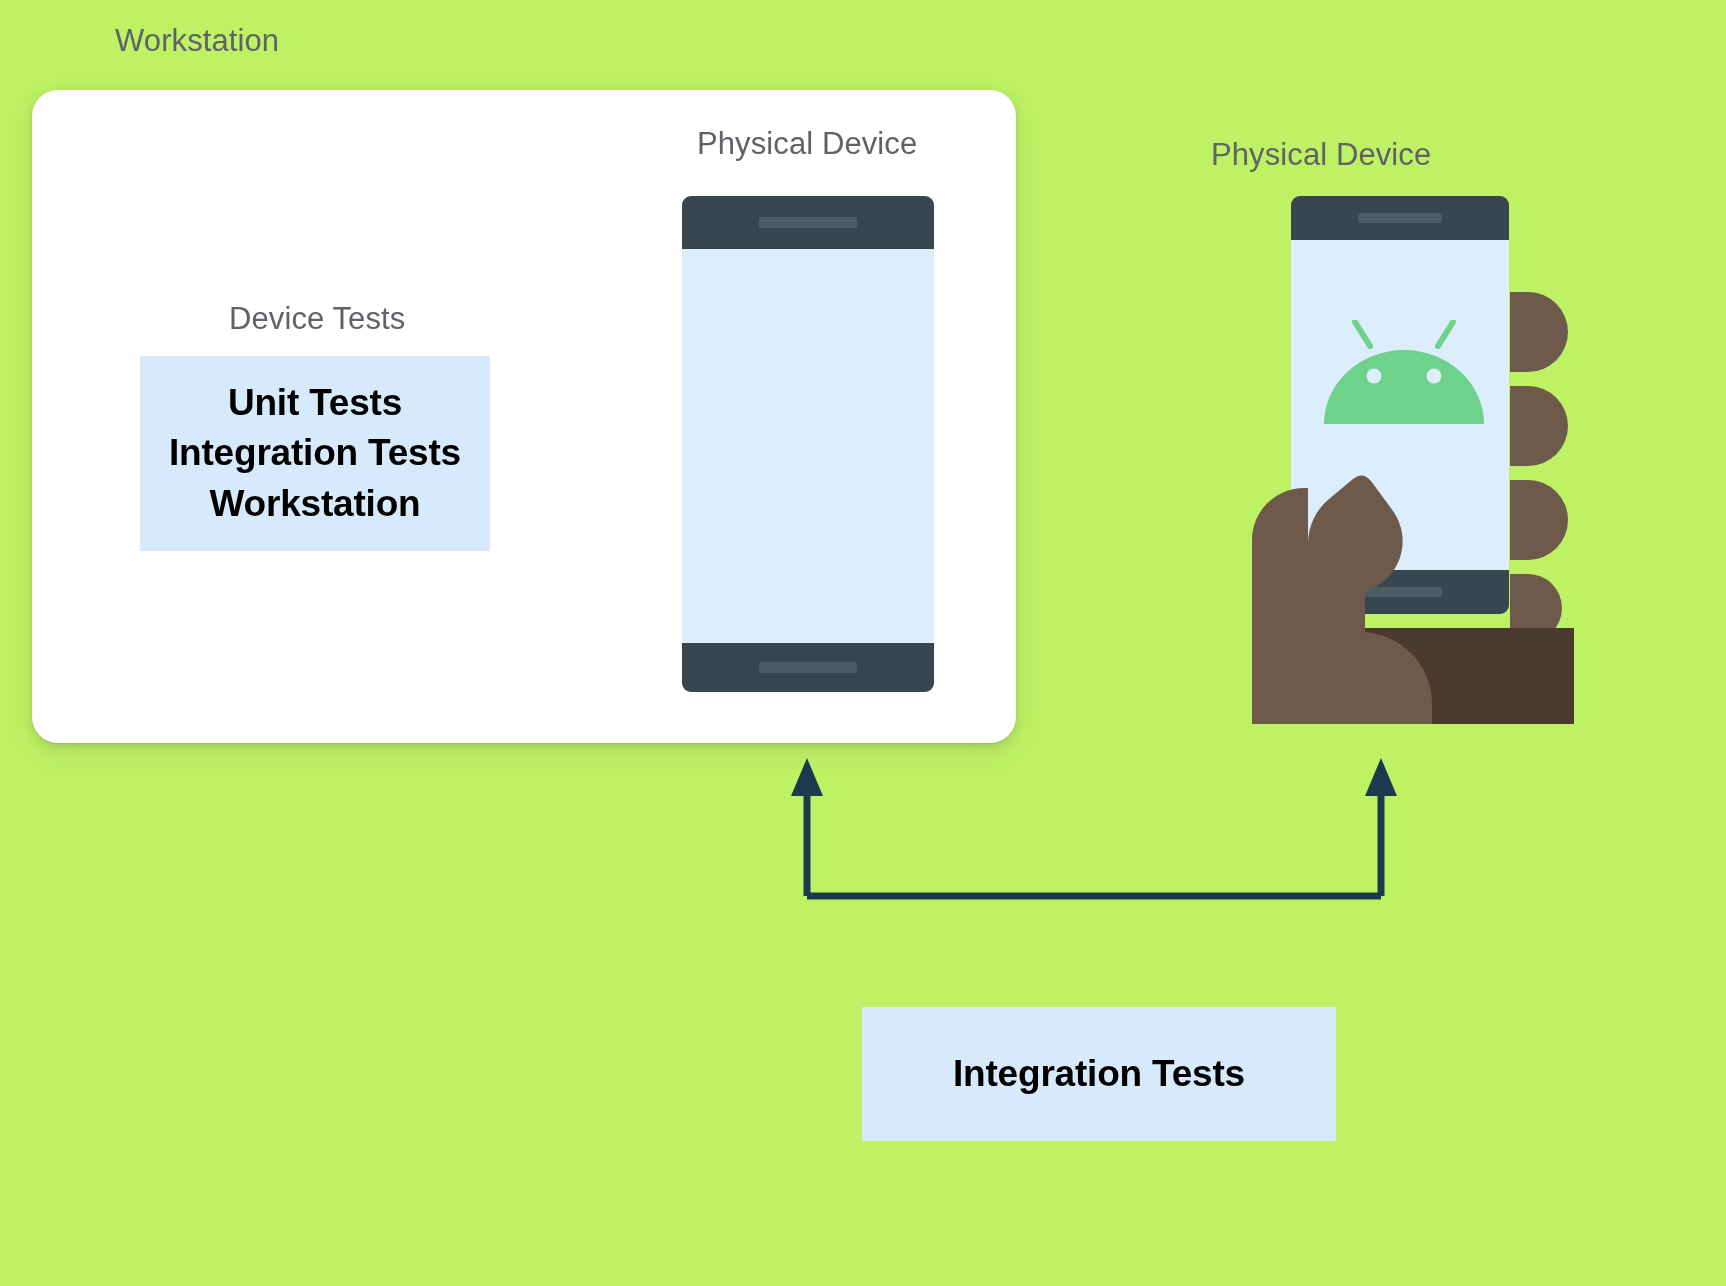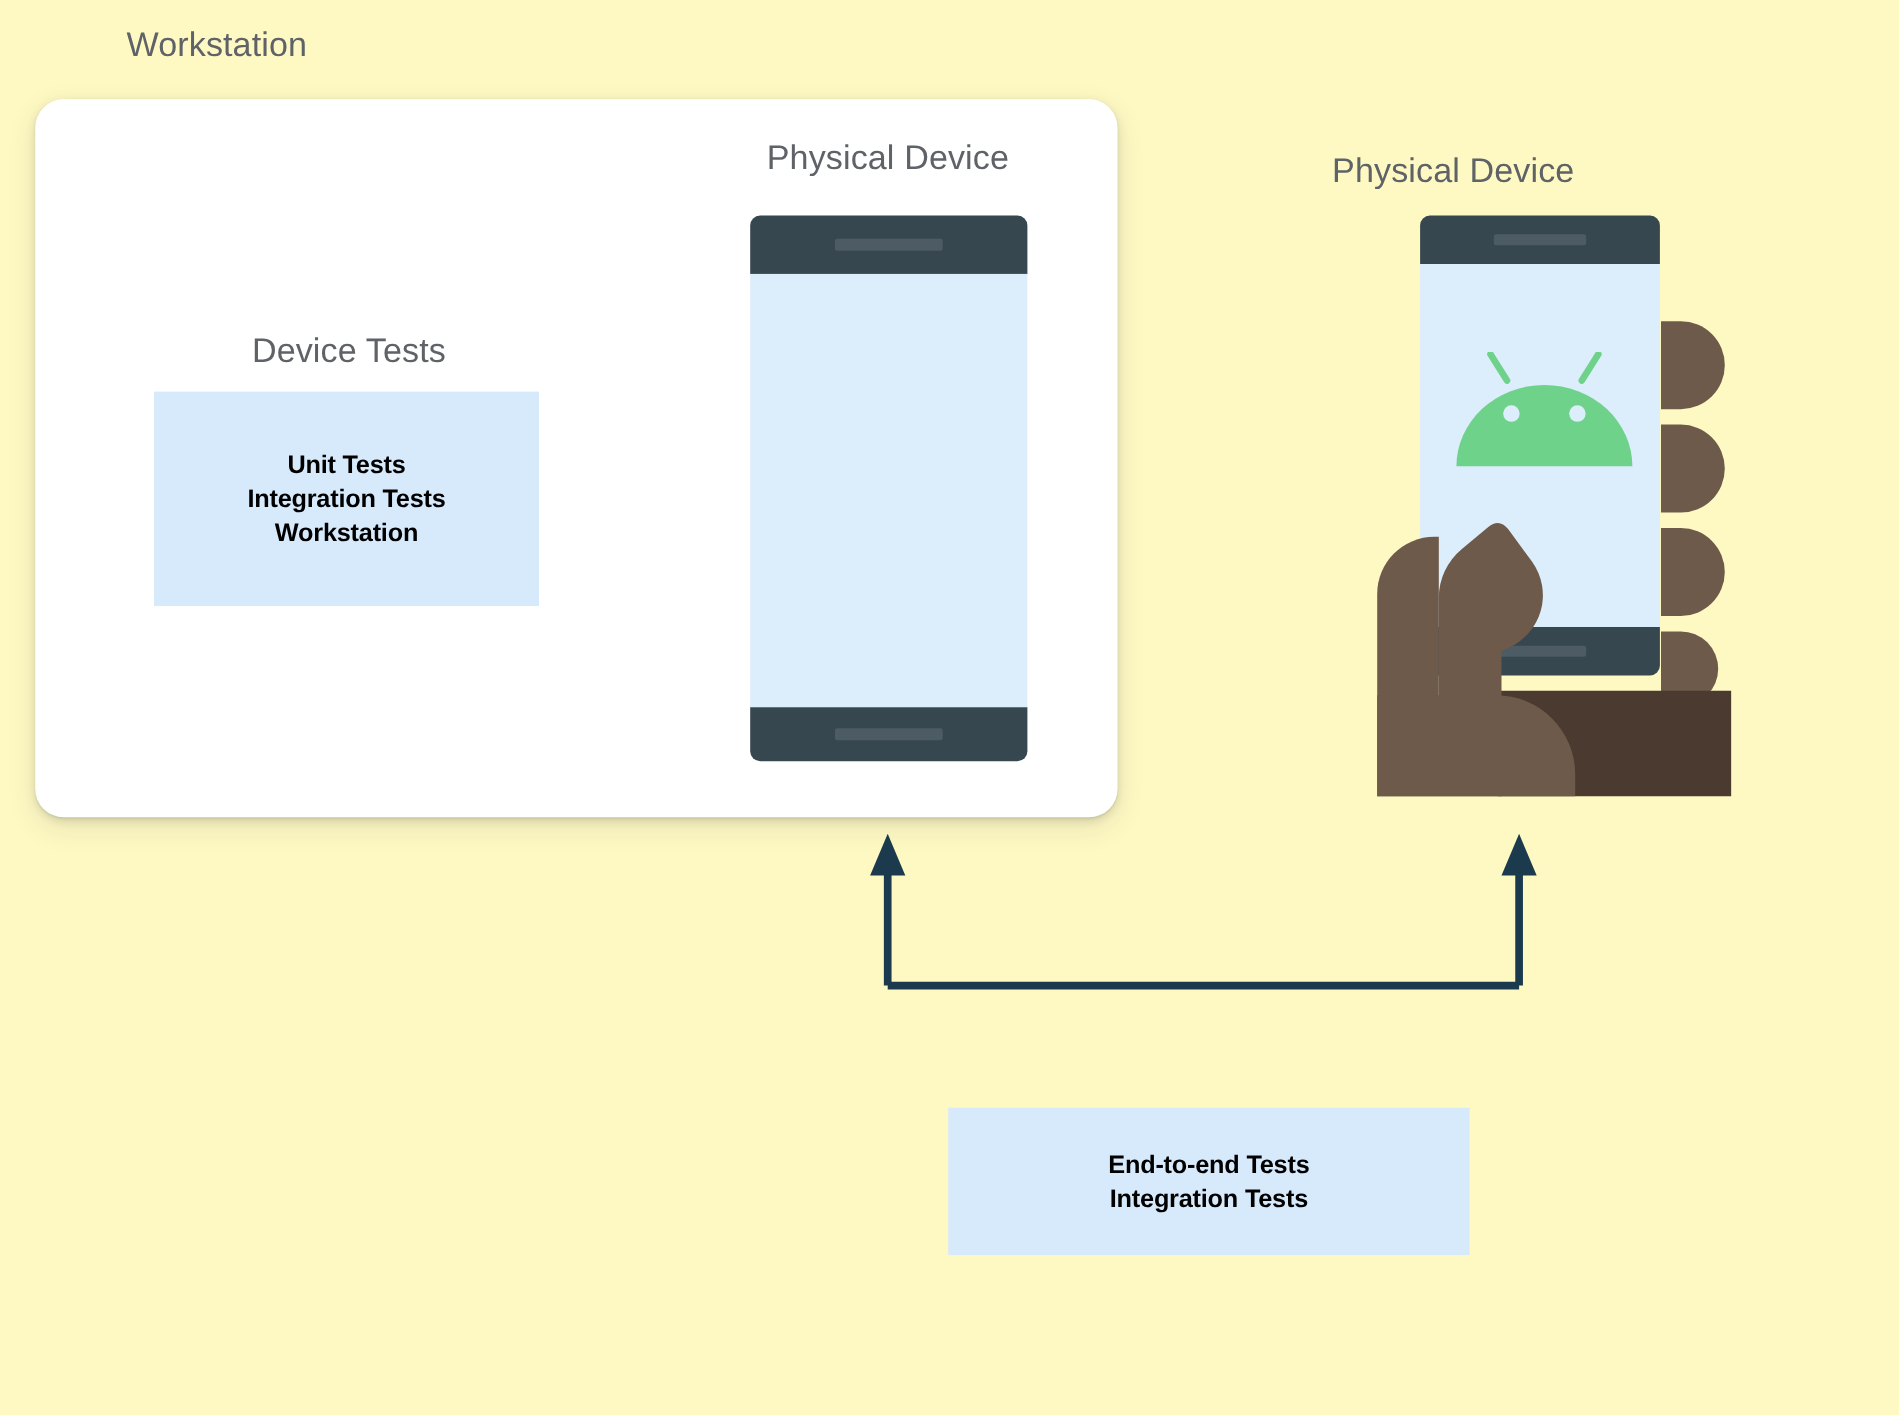--- a/index.html
+++ b/index.html
@@ -8,21 +8,21 @@
     background: #ffffff;
   }
   body {
     font-family: "Liberation Sans", sans-serif;
     -webkit-font-smoothing: antialiased;
   }
   #stage {
     position: relative;
     width: 1726px;
     height: 1286px;
-    background: #fef9c3;
+    background: #bef264;
     overflow: hidden;
   }
 
   
   .caption {
     position: absolute;
     color: #5f6368;
     font-size: 31px;
     font-weight: 400;
     line-height: 1.1;
@@ -33,21 +33,21 @@
     position: absolute;
     background: #d7eafb;
     display: flex;
     flex-direction: column;
     align-items: center;
     justify-content: center;
     box-sizing: border-box;
   }
   .infobox .line {
     color: #000000;
-    font-size: 23px;
+    font-size: 37px;
     font-weight: 700;
     line-height: 1.36;
     white-space: nowrap;
     letter-spacing: -0.2px;
   }
 
   
   #workstation-card {
     position: absolute;
     left: 32px;
@@ -225,17 +225,16 @@
       </g>
 
       <polygon points="27,2 43,40 11,40" fill="#1b3a4e"></polygon>
 
       <polygon points="601,2 617,40 585,40" fill="#1b3a4e"></polygon>
     </svg>
   </div>
 
 
   <div class="infobox" id="instrumented-tests-box" style="left:862px; top:1007px; width:474px; height:134px;">
-    <div class="line">End-to-end Tests</div>
     <div class="line">Integration Tests</div>
   </div>
 
 </div>
 
 </body></html>

